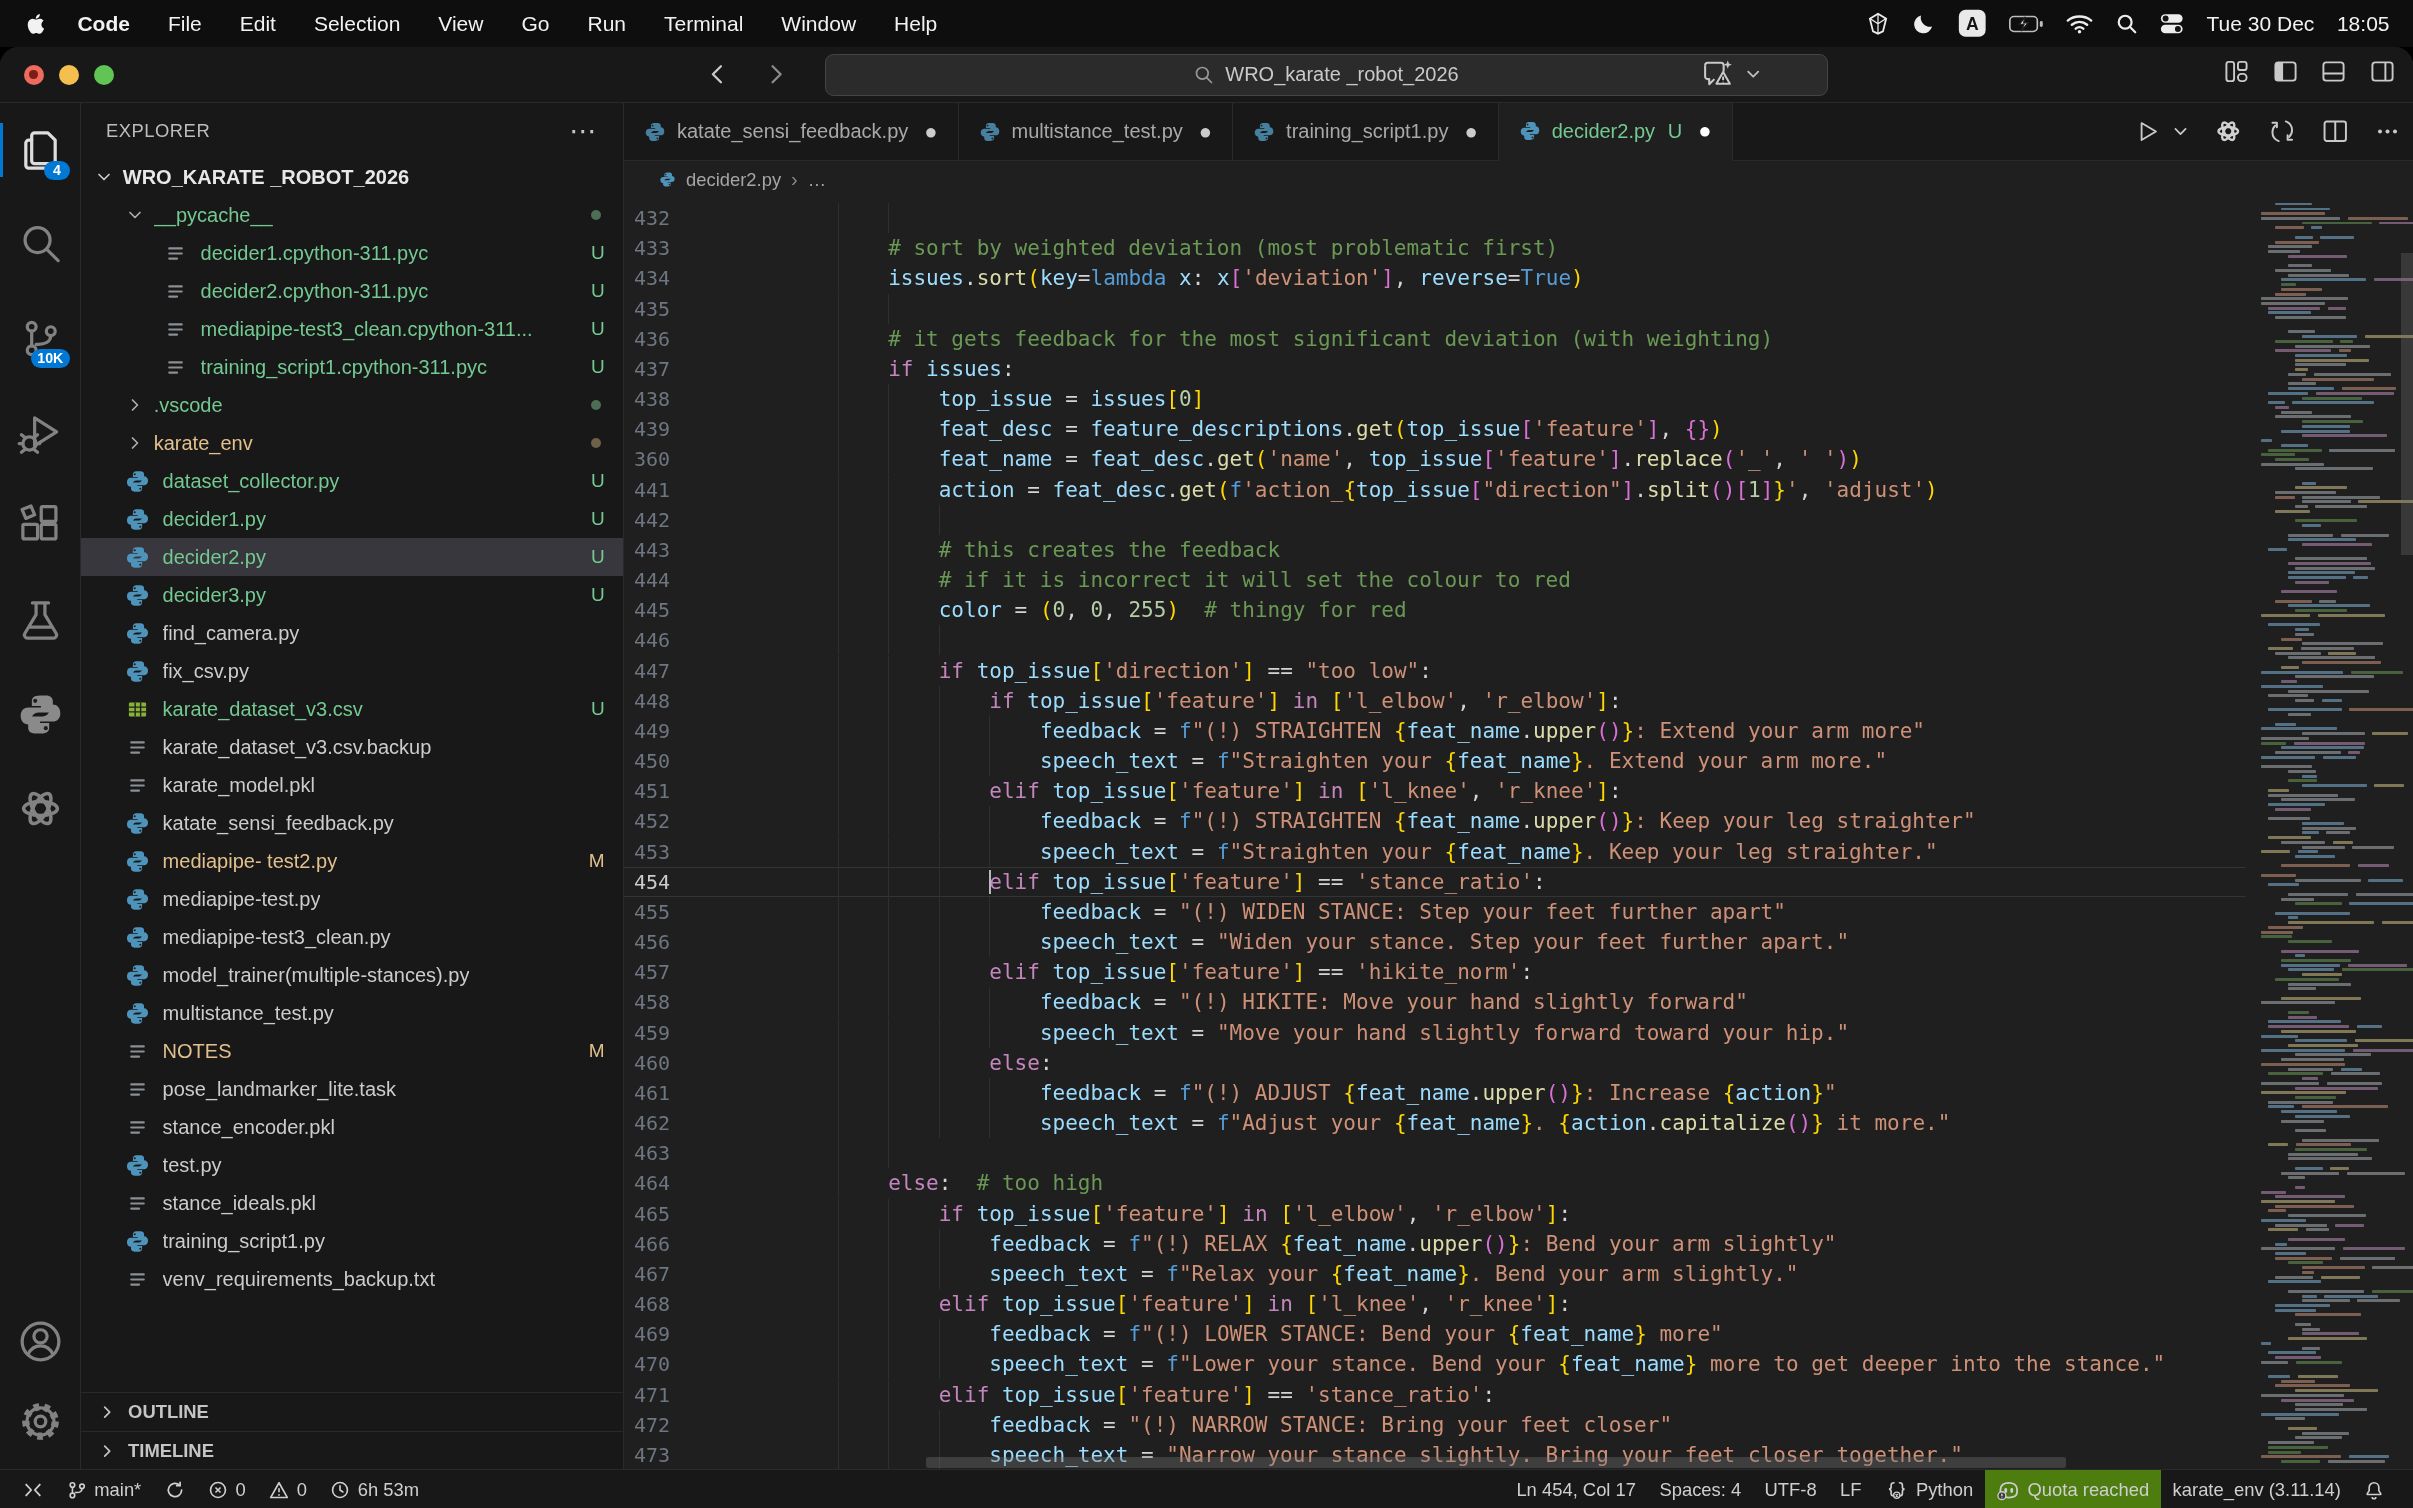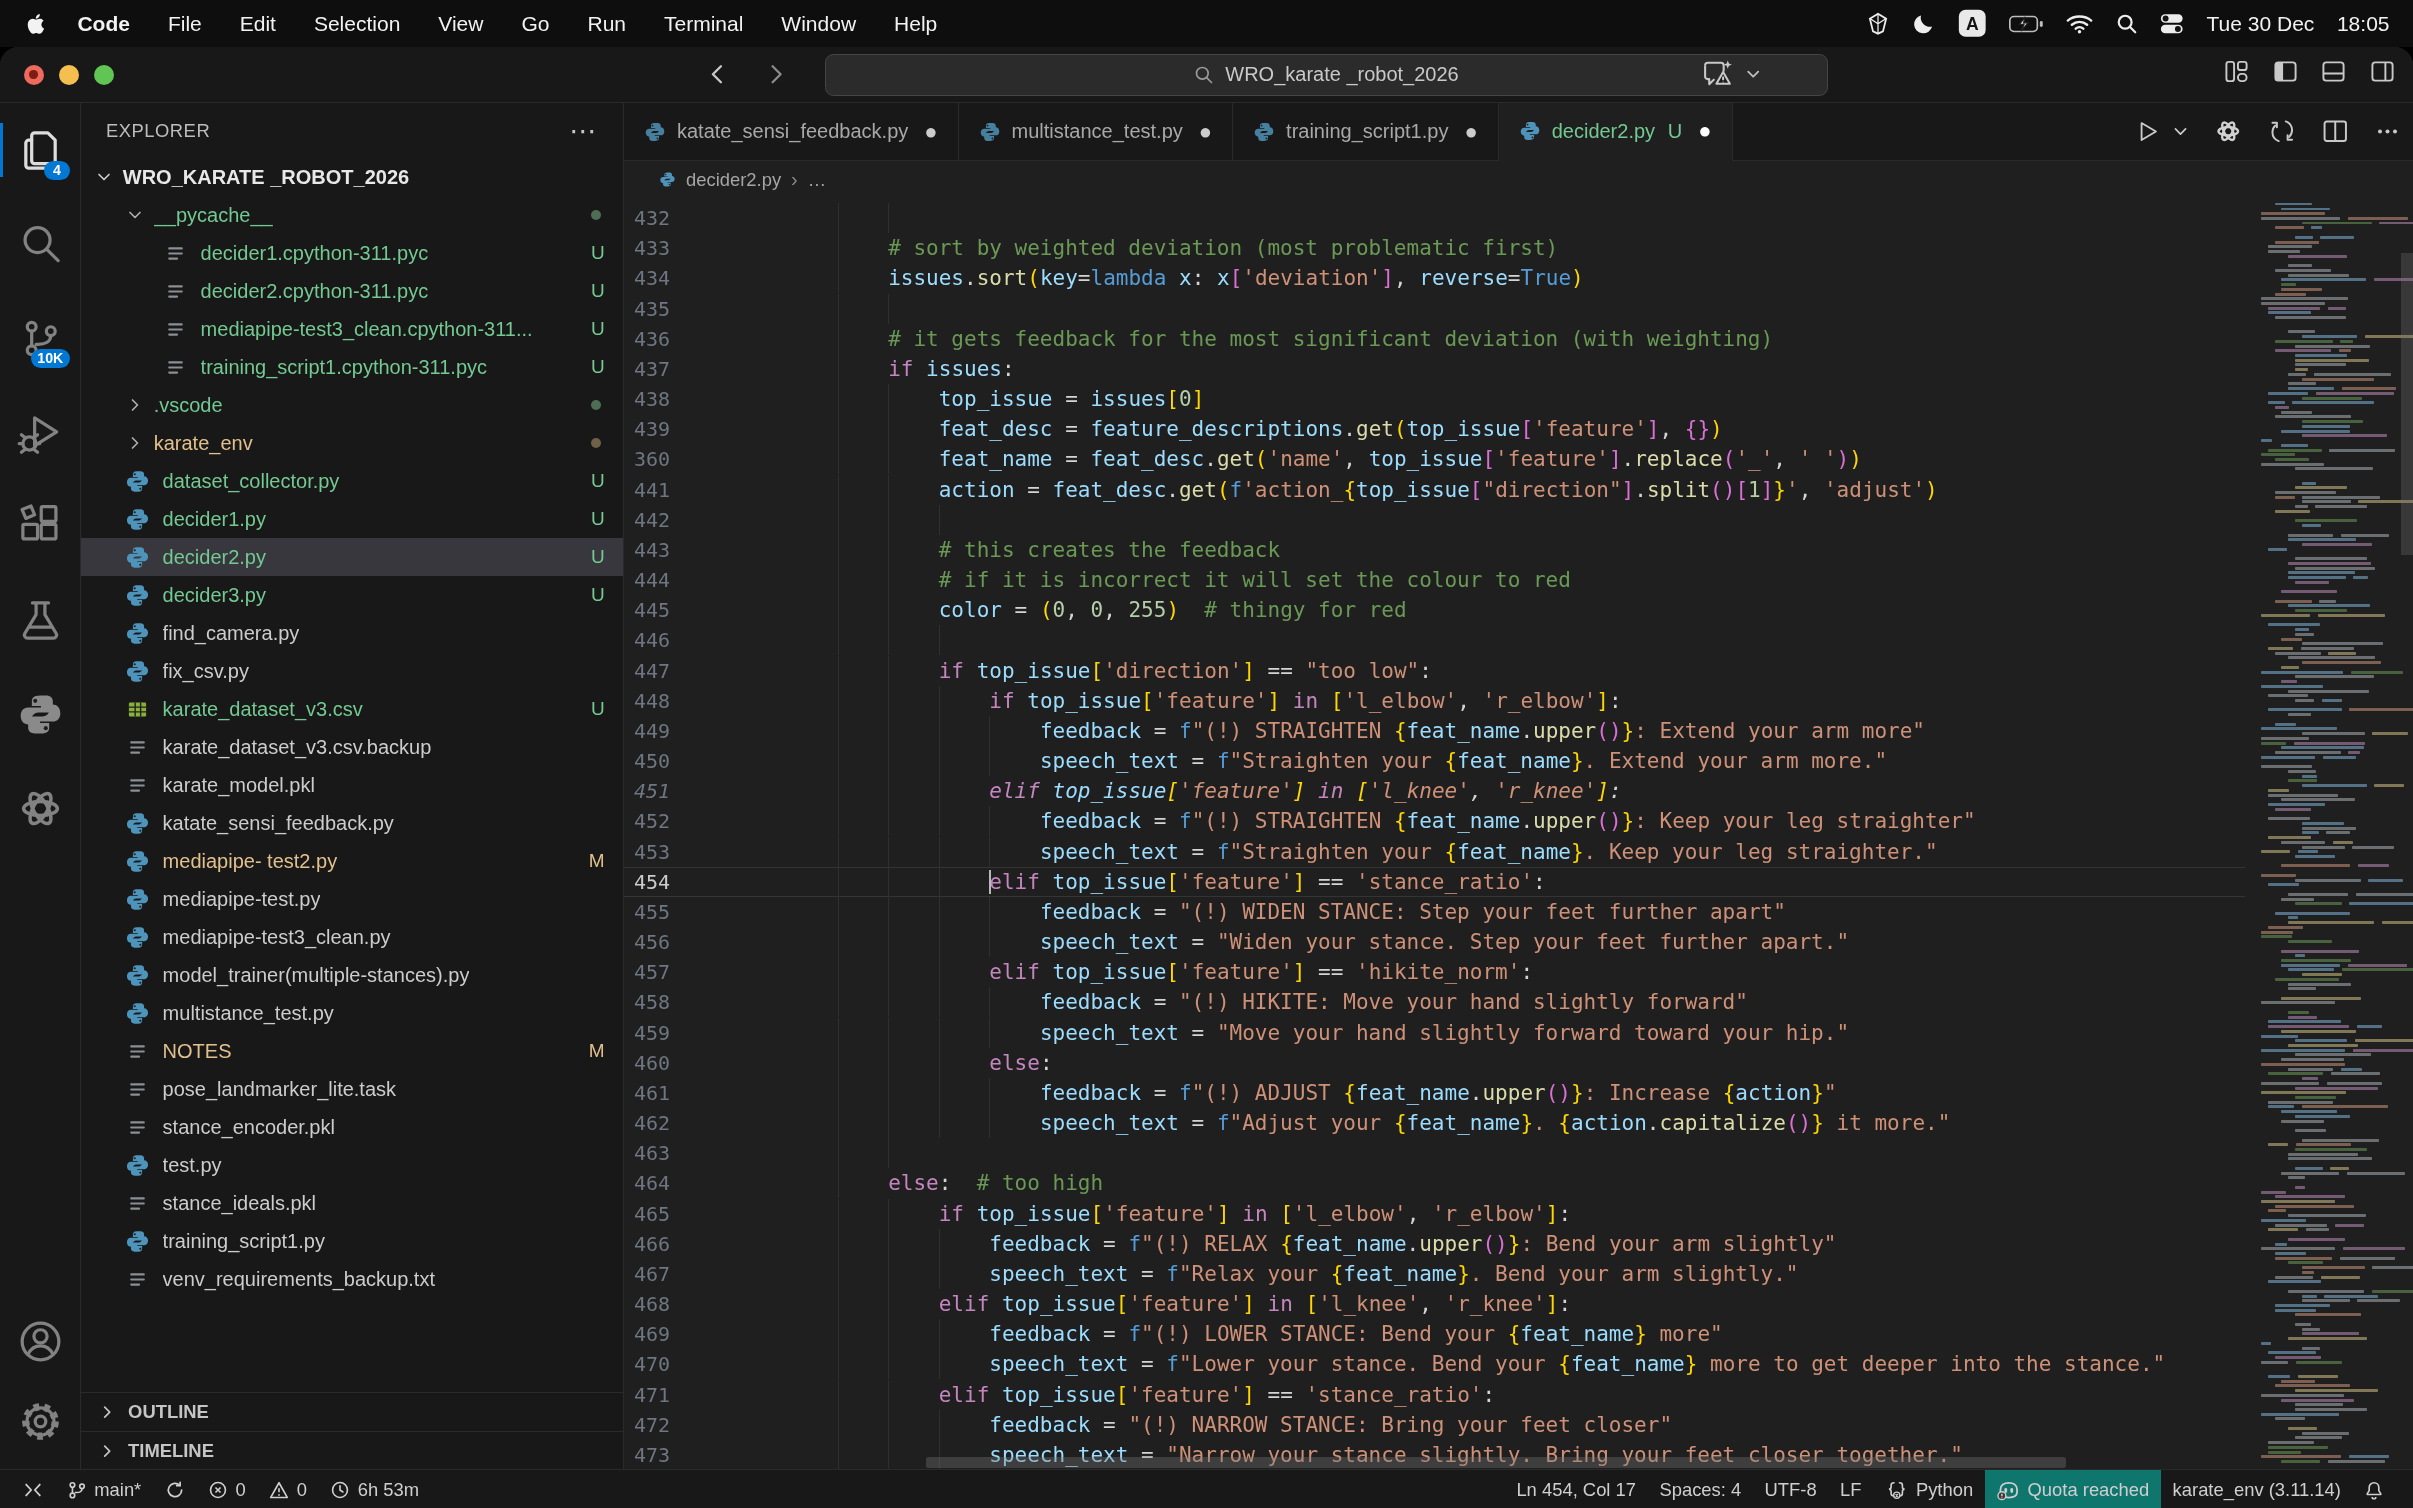--- a/index.html
+++ b/index.html
@@ -98,21 +98,21 @@
   #minimap{position:absolute;top:0;right:13.4px;width:142px;bottom:0;}
   .mrow{position:absolute;height:2.5px;border-radius:0.8px;}
   .vthumb{position:absolute;right:0;top:55px;width:11.7px;height:302px;background:rgba(121,121,121,.28);}
   .hthumb{position:absolute;left:302px;bottom:2.5px;width:1140px;height:11px;background:rgba(121,121,121,.35);border-radius:2.5px;}
 
   
   .statusbar{position:absolute;bottom:0;left:0;right:0;height:39px;background:#181818;border-top:0.8px solid #2a2a2a;display:flex;align-items:center;color:#cfcfcf;font-size:18.4px;}
   .sb-left{display:flex;align-items:center;padding-left:11.7px;}
   .sb-right{margin-left:auto;display:flex;align-items:center;padding-right:17px;}
   .sb-item{display:flex;align-items:center;gap:7.5px;padding:0 11.7px;height:39px;white-space:nowrap;cursor:pointer;}
-  .sb-item.hl{background:#0f766e;text-align:center;}
+  .sb-item.hl{background:#4d7c0f;text-align:center;}
   svg{display:block;}
 </style>
 </head>
 <body>
 
 <div id="screen">
 
   <header class="menubar">
     <span class="apple-wrap">
       <svg width="20" height="23.5" viewBox="0 0 24 28">
@@ -984,21 +984,21 @@
                 <span class="ct"><span class="tk-w">                    </span><span class="tk-v">feedback</span><span class="tk-p"> = </span><span class="tk-b">f</span><span class="tk-s">"(!) STRAIGHTEN </span><span class="tk-y">{</span><span class="tk-v">feat_name</span><span class="tk-p">.</span><span class="tk-f">upper</span><span class="tk-m">()</span><span class="tk-y">}</span><span class="tk-s">: Extend your arm more"</span></span>
               </div>
               <div class="cl" style="top: 543px;">
                 <span class="num">450</span>
                 <span class="guide" style="left: 214px;"></span>
                 <span class="guide" style="left: 264px;"></span>
                 <span class="guide" style="left: 315px;"></span>
                 <span class="guide" style="left: 365px;"></span>
                 <span class="ct"><span class="tk-w">                    </span><span class="tk-v">speech_text</span><span class="tk-p"> = </span><span class="tk-b">f</span><span class="tk-s">"Straighten your </span><span class="tk-y">{</span><span class="tk-v">feat_name</span><span class="tk-y">}</span><span class="tk-s">. Extend your arm more."</span></span>
               </div>
-              <div class="cl" style="top: 573px; font-style: italic;">
+              <div class="cl" style="top: 573px;">
                 <span class="num">451</span>
                 <span class="guide" style="left: 214px;"></span>
                 <span class="guide" style="left: 264px;"></span>
                 <span class="guide" style="left: 315px;"></span>
                 <span class="ct"><span class="tk-w">                </span><span class="tk-k">elif</span><span class="tk-w"> </span><span class="tk-v">top_issue</span><span class="tk-y">[</span><span class="tk-s">'feature'</span><span class="tk-y">]</span><span class="tk-w"> </span><span class="tk-k">in</span><span class="tk-w"> </span><span class="tk-y">[</span><span class="tk-s">'l_knee'</span><span class="tk-p">, </span><span class="tk-s">'r_knee'</span><span class="tk-y">]</span><span class="tk-p">:</span></span>
               </div>
               <div class="cl" style="top: 603px;">
                 <span class="num">452</span>
                 <span class="guide" style="left: 214px;"></span>
                 <span class="guide" style="left: 264px;"></span>

